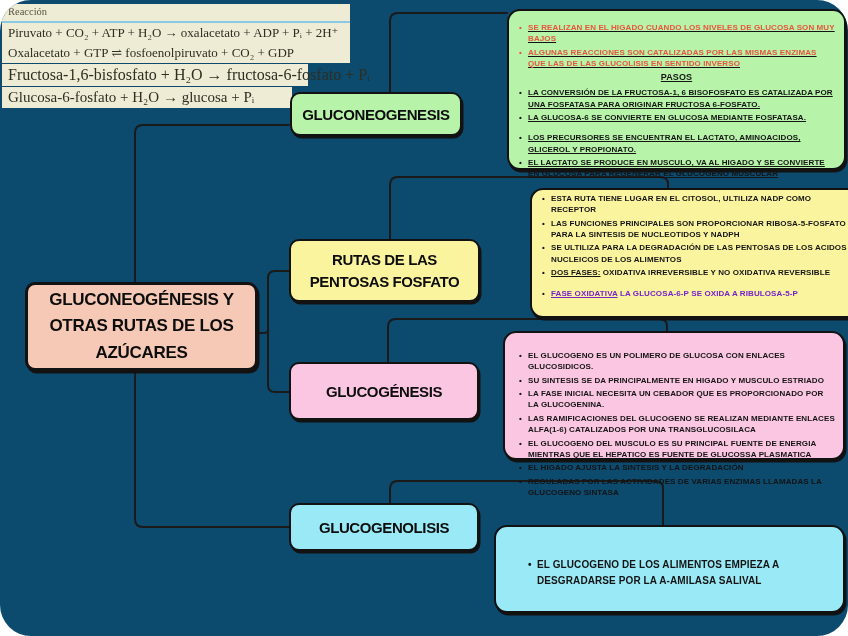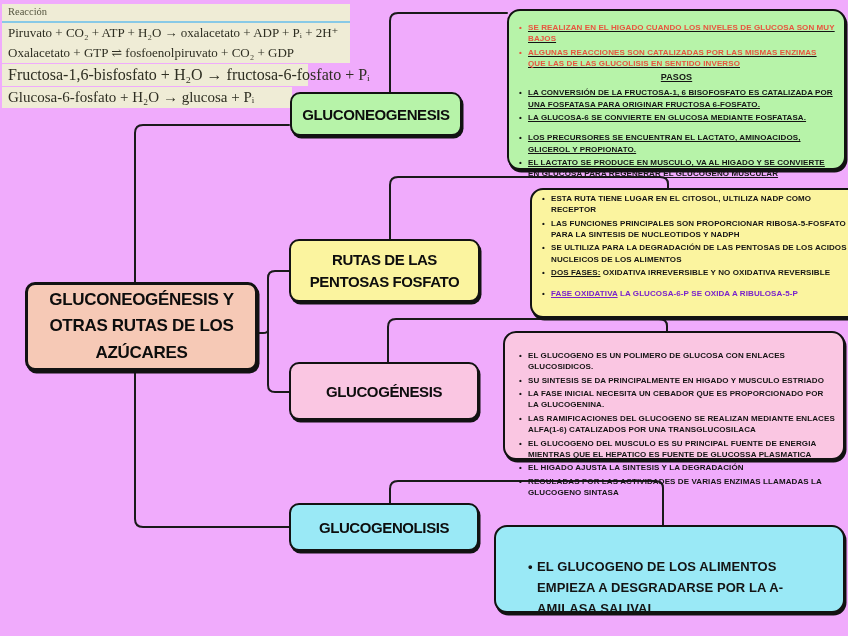--- a/index.html
+++ b/index.html
@@ -1,18 +1,18 @@
 <!DOCTYPE html>
 <html><head>
 <meta charset="utf-8">
 <style>
   * { box-sizing: border-box; margin: 0; padding: 0; }
   html,body { width: 848px; height: 636px; background: #ffffff; }
   body { font-family: "Liberation Sans", sans-serif; }
-  #canvas { position: relative; width: 848px; height: 636px; background: #f0abfc; overflow: hidden; }
+  #canvas { position: relative; width: 848px; height: 636px; background: #0c4a6e; overflow: hidden; border-radius: 31px; }
 
   
   .reaction-panel { position: absolute; left: 2px; top: 4px; width: 348px; }
   .rx-row { background: #efecd6; padding: 2px 6px; font-family: "Liberation Serif", "DejaVu Serif", serif; color: #2e2e22; white-space: nowrap; }
   .rx-header { font-size: 10.5px; color: #55553f; width: 348px; border-bottom: 2px solid #88c9e6; padding-bottom: 4px; }
   .rx-eq1, .rx-eq2 { font-size: 13px; width: 348px; }
   .rx-eq3 { font-size: 16px; width: 306px; margin-top: 1px; }
   .rx-eq4 { font-size: 15px; width: 290px; margin-top: 1px; }
 
   
@@ -29,21 +29,21 @@
   .t-yellow { left: 289px; top: 239px; width: 191px; height: 63px; background: #fbf49f; font-size: 15px; line-height: 1.45; padding: 0 14px; letter-spacing: -0.4px; }
   .t-pink   { left: 289px; top: 362px; width: 190px; height: 58px; background: #fac6e2; font-size: 15px; letter-spacing: -0.4px; }
   .t-cyan   { left: 289px; top: 503px; width: 190px; height: 48px; background: #9ae9f6; font-size: 15px; letter-spacing: -0.4px; }
 
   
   .detail { position: absolute; border: 2px solid #121212; border-radius: 13px; box-shadow: 1.5px 2.5px 0 #121212;
             font-size: 8px; font-weight: bold; color: #141414; line-height: 1.42; letter-spacing: 0.1px; }
   .d-green  { left: 507px; top: 9px;   width: 339px; height: 161px; background: #b7f3a9; padding: 11px 8px 6px 8px; text-decoration: underline; }
   .d-yellow { left: 530px; top: 188px; width: 337px; height: 130px; background: #fbf49f; padding: 3px 8px 6px 8px; }
   .d-pink   { left: 503px; top: 331px; width: 342px; height: 129px; background: #fac6e2; padding: 17px 8px 6px 12px; }
-  .d-cyan   { left: 494px; top: 525px; width: 351px; height: 88px;  background: #9ae9f6; padding: 30px 18px 6px 30px; font-size: 13px; line-height: 1.6; }
+  .d-cyan   { left: 494px; top: 525px; width: 351px; height: 88px;  background: #9ae9f6; padding: 30px 18px 6px 30px; font-size: 10px; line-height: 1.6; }
 
   .detail ul { list-style: none; }
   .detail li { position: relative; padding-left: 11px; margin-bottom: 2px; }
   .detail li::before { content: "\2022"; position: absolute; left: 2px; top: 0; }
   .red-text  { color: #e8553f; }
   .red-text::before { color: #e8553f; }
   .purple-text { color: #7a22cc; }
   .purple-text::before { color: #141414; }
   .steps-header { text-align: center; font-size: 9px; margin: 2px 0 3px 0; }
   .u { text-decoration: underline; }

